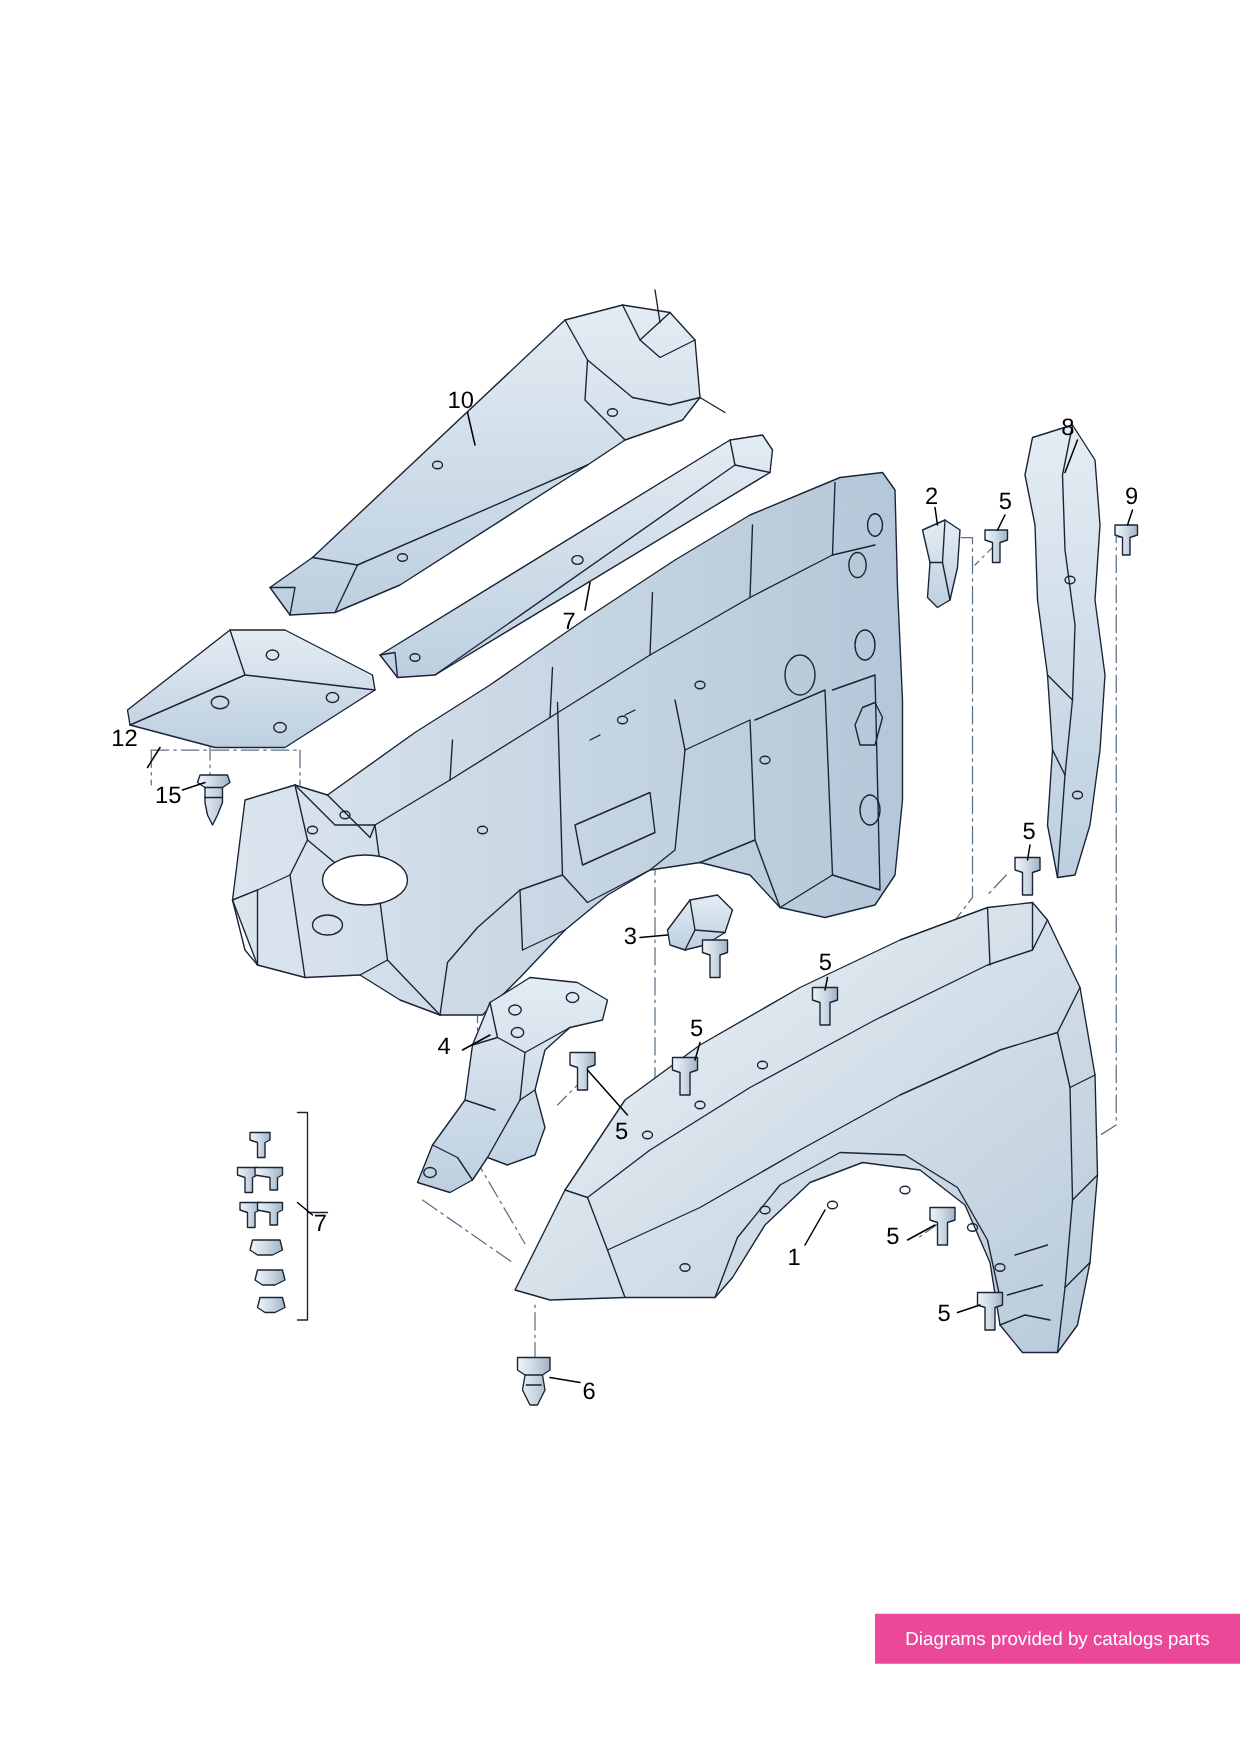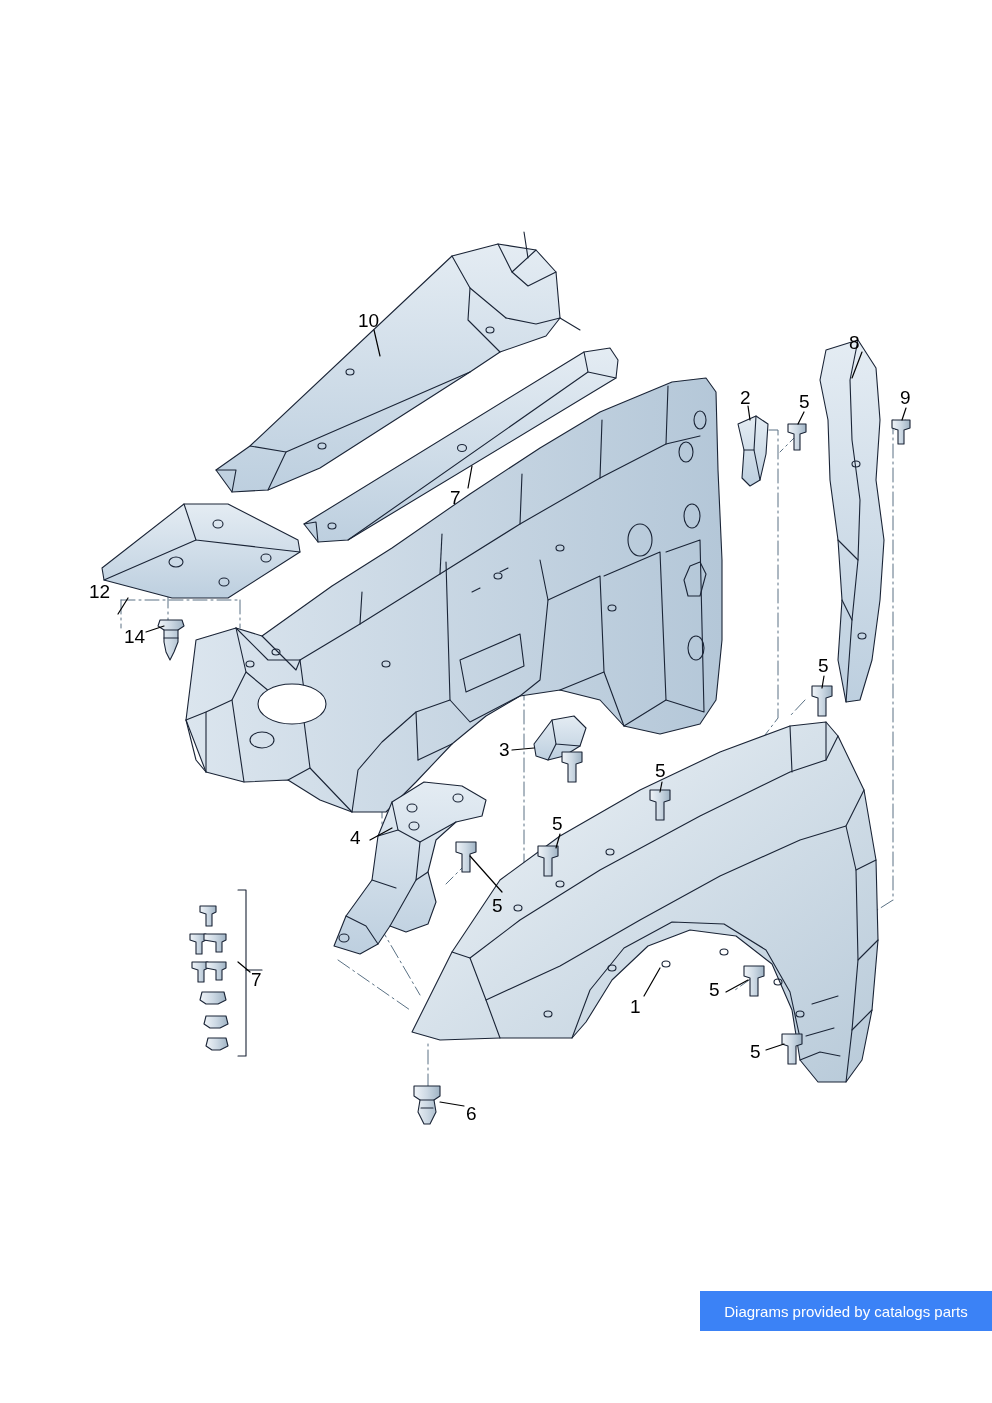--- a/index.html
+++ b/index.html
@@ -34,21 +34,21 @@
     color: #000000;
     letter-spacing: 0px;
     white-space: nowrap;
   }
   .watermark-bar {
     position: absolute;
     right: 0;
     bottom: 0;
     width: 292px;
     height: 40px;
-    background: #3b82f6;
+    background: #ec4899;
     display: flex;
     align-items: center;
     justify-content: center;
   }
   .watermark-text {
     color: #ffffff;
     font-family: "Liberation Sans", sans-serif;
     font-size: 15px;
     white-space: nowrap;
   }
@@ -313,21 +313,21 @@
         <path d="M464 1106 L440 1102"></path>
         <path d="M250 972 L238 962"></path>
       </g>
 
     </g>
   </svg>
 
   <div class="callout-label" style="left:358px; top:310px;">10</div>
   <div class="callout-label" style="left:450px; top:487px;">7</div>
   <div class="callout-label" style="left:89px;  top:581px;">12</div>
-  <div class="callout-label" style="left:124px; top:626px;">14</div>
+  <div class="callout-label" style="left:124px; top:626px;">15</div>
   <div class="callout-label" style="left:849px; top:332px;">8</div>
   <div class="callout-label" style="left:900px; top:387px;">9</div>
   <div class="callout-label" style="left:740px; top:387px;">2</div>
   <div class="callout-label" style="left:799px; top:391px;">5</div>
   <div class="callout-label" style="left:818px; top:655px;">5</div>
   <div class="callout-label" style="left:499px; top:739px;">3</div>
   <div class="callout-label" style="left:655px; top:760px;">5</div>
   <div class="callout-label" style="left:552px; top:813px;">5</div>
   <div class="callout-label" style="left:350px; top:827px;">4</div>
   <div class="callout-label" style="left:492px; top:895px;">5</div>

